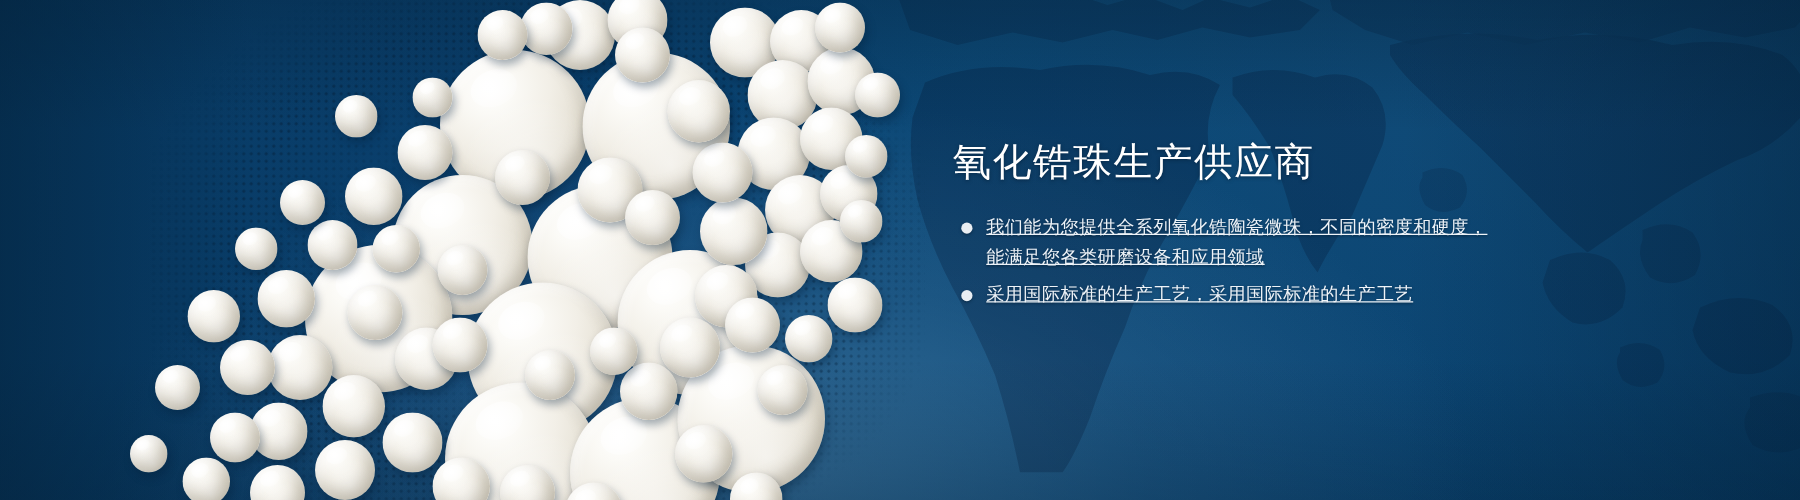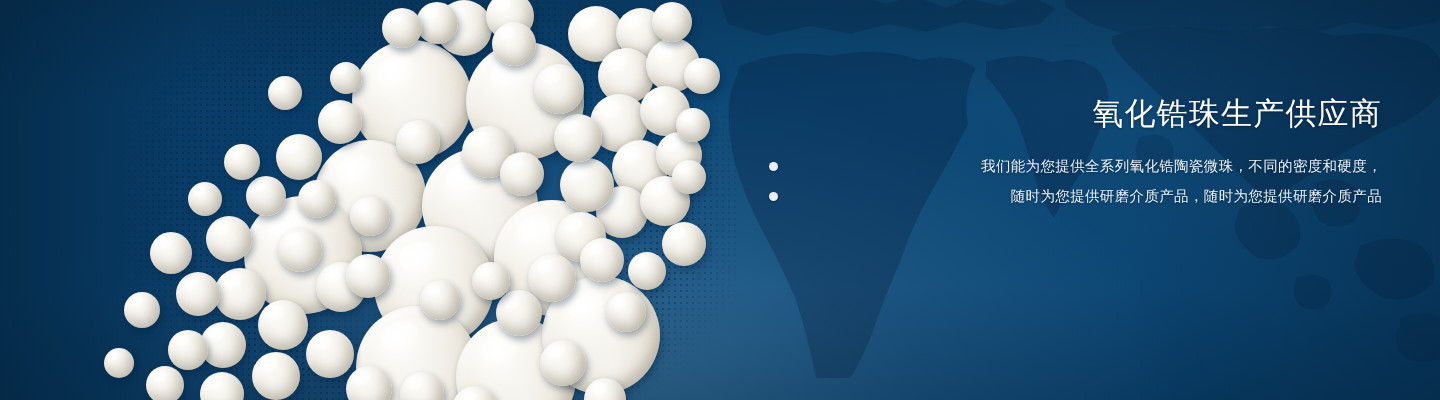--- a/index.html
+++ b/index.html
@@ -89,23 +89,22 @@
     border-radius: 50%;
     background: radial-gradient(ellipse at 40% 35%, rgba(255,255,255,0.95) 0%, rgba(255,255,255,0.45) 55%, rgba(255,255,255,0) 100%);
     transform: rotate(-22deg);
   }
   .bead.sm::after { width: 36%; height: 28%; left: 18%; top: 12%; }
 
   
   .copy {
     position: absolute;
     left: 762px;
-    top: 96px;
+    top: 112px;
     width: 620px;
-    text-align: right;
   }
   .headline {
     color: #ffffff;
     font-size: 31px;
     line-height: 36px;
     letter-spacing: 1.2px;
     font-weight: 400;
     margin: 0 0 22px 0;
     text-shadow: 0 1px 3px rgba(2,24,44,0.55);
     white-space: nowrap;
@@ -117,20 +116,21 @@
   }
   .bullet {
     position: relative;
     padding-left: 27px;
     margin-bottom: 6px;
     color: #eef3f8;
     font-size: 14.5px;
     line-height: 24px;
     letter-spacing: 0.35px;
     text-shadow: 0 1px 2px rgba(2,24,44,0.55);
+    text-decoration: underline;
   }
   .bullet:last-child { margin-bottom: 0; }
   .dot {
     position: absolute;
     left: 7px;
     top: 8px;
     width: 9px;
     height: 9px;
     border-radius: 50%;
     background: #e9eef3;
@@ -245,24 +245,25 @@
   </div>
 
   <div class="copy">
     <h1 class="headline">氧化锆珠生产供应商</h1>
 
     <ul class="bullets">
 
       <li class="bullet">
         <span class="dot"></span>
         <span class="bullet-line">我们能为您提供全系列氧化锆陶瓷微珠，不同的密度和硬度，</span>
+        <span class="bullet-line">能满足您各类研磨设备和应用领域</span>
       </li>
 
 
       <li class="bullet">
         <span class="dot"></span>
-        <span class="bullet-line">随时为您提供研磨介质产品，随时为您提供研磨介质产品</span>
+        <span class="bullet-line">采用国际标准的生产工艺，采用国际标准的生产工艺</span>
       </li>
 
     </ul>
   </div>
 
 </div>
 
 </body></html>

